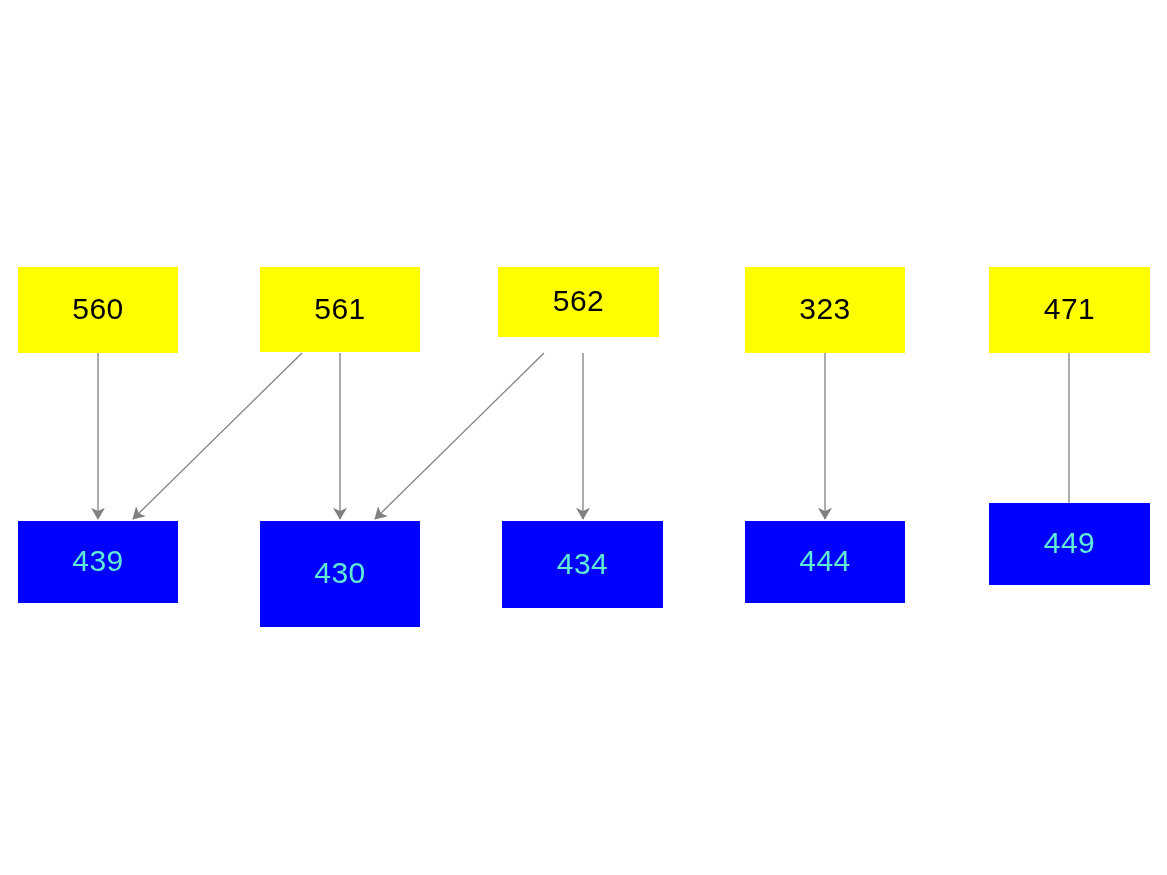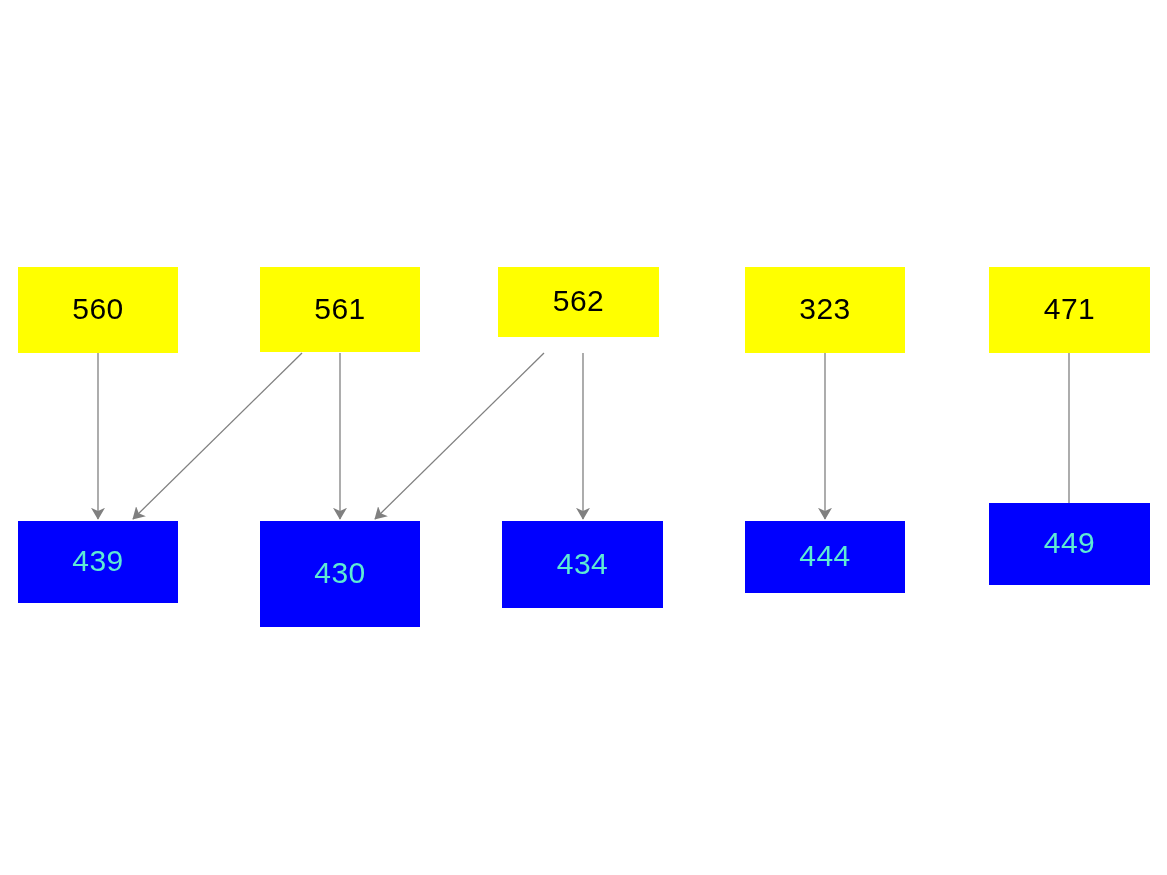--- a/index.html
+++ b/index.html
@@ -92,21 +92,21 @@
       </div>
       <div class="node node-child" style="left: 18px; top: 521px; width: 160px; height: 82px;">
         <span class="node-label">439</span>
       </div>
       <div class="node node-child" style="left: 260px; top: 521px; width: 160px; height: 106px;">
         <span class="node-label">430</span>
       </div>
       <div class="node node-child" style="left: 502px; top: 521px; width: 161px; height: 87px;">
         <span class="node-label">434</span>
       </div>
-      <div class="node node-child" style="left: 745px; top: 521px; width: 160px; height: 72px;">
+      <div class="node node-child" style="left: 745px; top: 521px; width: 160px; height: 82px;">
         <span class="node-label">444</span>
       </div>
       <div class="node node-child" style="left: 989px; top: 503px; width: 161px; height: 82px;">
         <span class="node-label">449</span>
       </div>
     </div>
 
 </div>
 
 </body></html>

